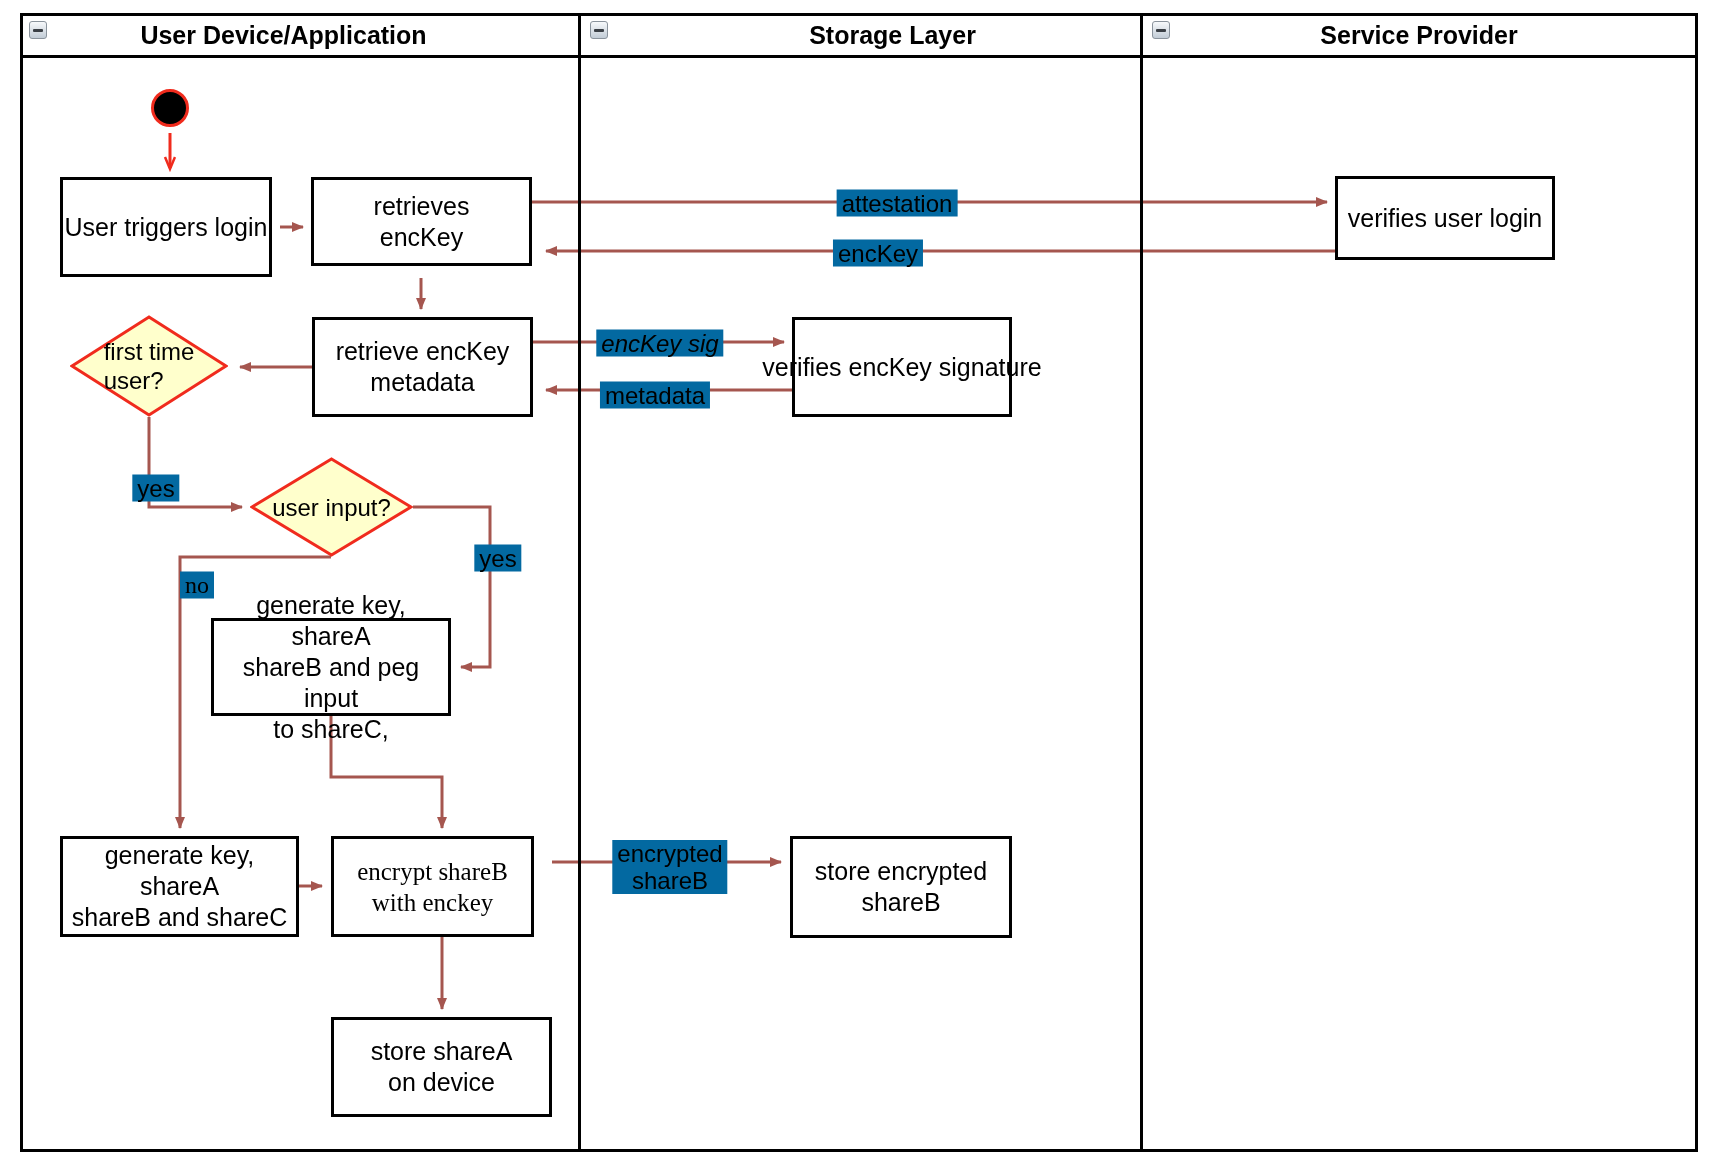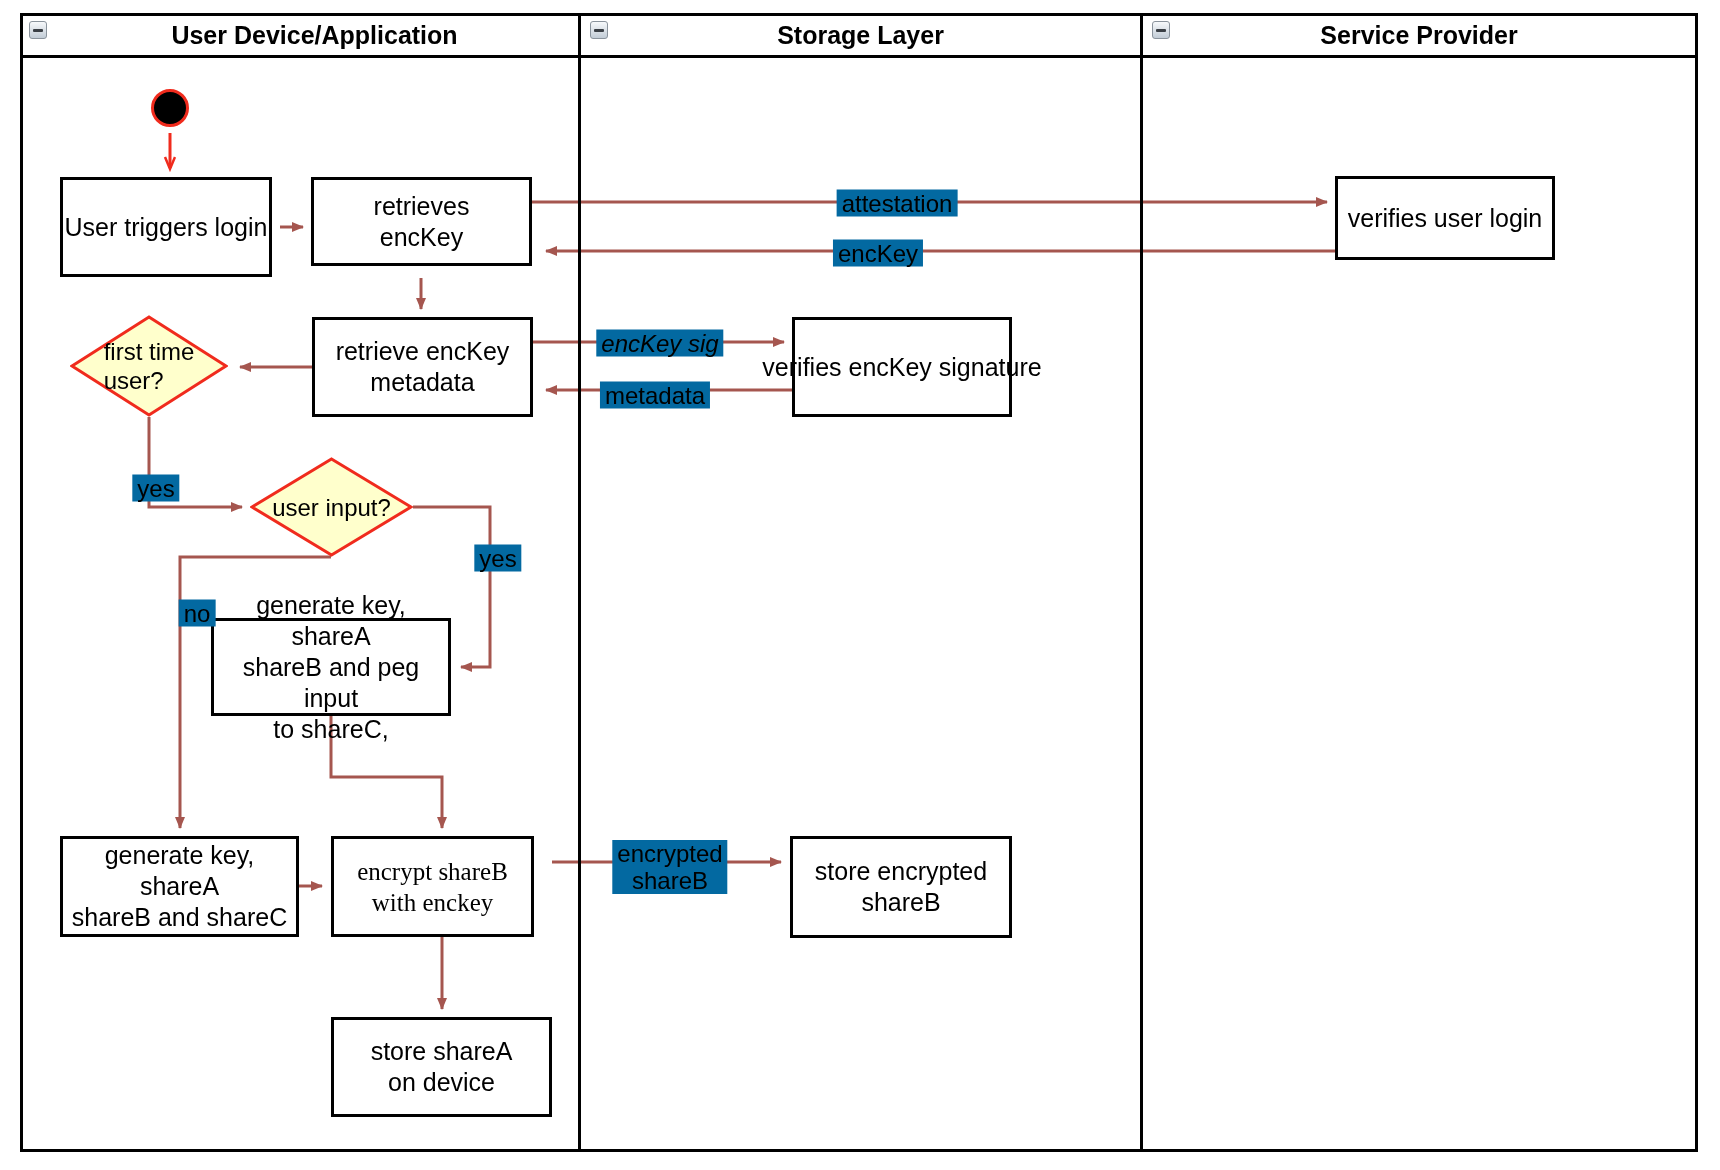--- a/index.html
+++ b/index.html
@@ -66,22 +66,22 @@
   </svg>
 
   <div class="line" style="left:20px;top:13px;width:1678px;height:3px;"></div>
   <div class="line" style="left:20px;top:1149px;width:1678px;height:3px;"></div>
   <div class="line" style="left:20px;top:13px;width:3px;height:1139px;"></div>
   <div class="line" style="left:1695px;top:13px;width:3px;height:1139px;"></div>
   <div class="line" style="left:20px;top:55px;width:1678px;height:3px;"></div>
   <div class="line" style="left:578px;top:13px;width:3px;height:1139px;"></div>
   <div class="line" style="left:1140px;top:13px;width:3px;height:1139px;"></div>
 
-  <div class="lane-title z" style="left:37px;width:555px;border-radius:12px;">User Device/Application</div>
-  <div class="lane-title z" style="left:581px;width:559px;">Storage Layer</div>
+  <div class="lane-title z" style="left:6px;width:555px;border-radius:12px;">User Device/Application</div>
+  <div class="lane-title z" style="left:581px;width:559px;padding-left:32px;">Storage Layer</div>
   <div class="lane-title z" style="left:1143px;width:552px;">Service Provider</div>
   <div class="collapse-icon z" style="left:29px;"></div>
   <div class="collapse-icon z" style="left:590px;"></div>
   <div class="collapse-icon z" style="left:1152px;"></div>
 
   <div class="start-node z" style="left:151px;top:89px;"></div>
 
   <div class="node-box z" style="left:60px;top:177px;width:212px;height:100px;">User triggers login</div>
   <div class="node-box z" style="left:311px;top:177px;width:221px;height:89px;">retrieves
 encKey</div>
@@ -116,17 +116,17 @@
 shareB</div>
   <div class="node-box z" style="left:331px;top:1017px;width:221px;height:100px;">store shareA
 on device</div>
 
   <div class="edge-label z" style="left:897px;top:203px;">attestation</div>
   <div class="edge-label z" style="left:878px;top:253px;">encKey</div>
   <div class="edge-label z" style="left:660px;top:343px;font-style:italic;">encKey sig</div>
   <div class="edge-label z" style="left:655px;top:395px;">metadata</div>
   <div class="edge-label z" style="left:156px;top:488px;">yes</div>
   <div class="edge-label z" style="left:498px;top:558px;">yes</div>
-  <div class="edge-label z" style="left:197px;top:613px;">no</div>
+  <div class="edge-label z" style="left:197px;top:585px;font-family:Liberation Serif, serif;">no</div>
   <div class="edge-label z" style="left:670px;top:867px;">encrypted
 shareB</div>
 
 </div>
 
 </body></html>

